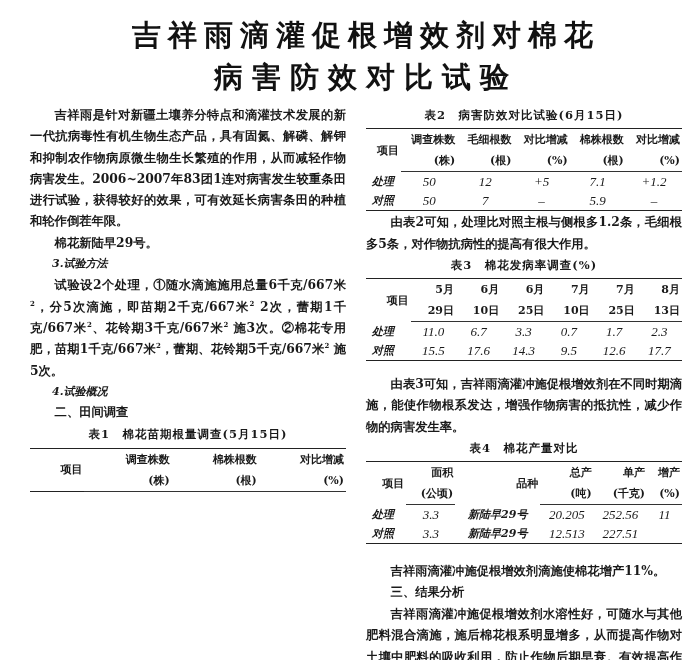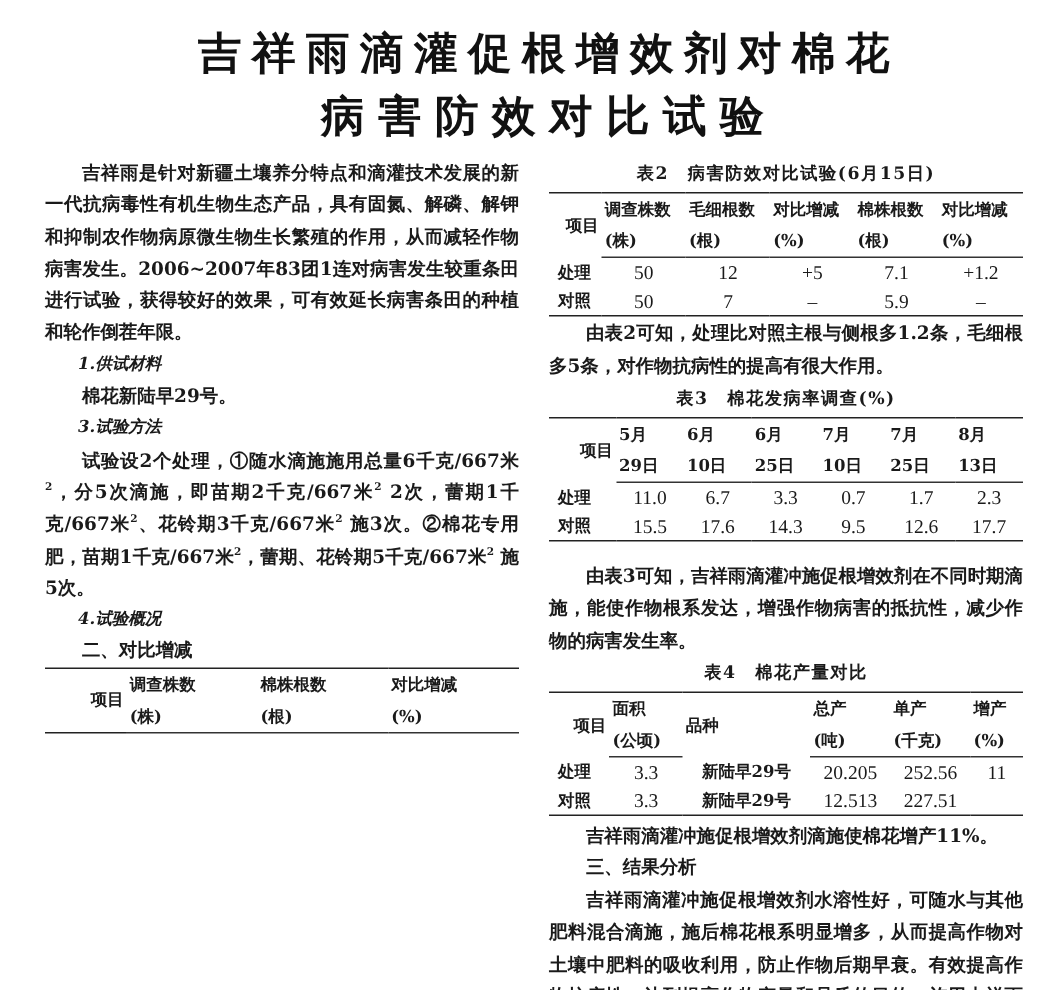--- a/index.html
+++ b/index.html
@@ -22,41 +22,41 @@
 
   p.para { text-indent: 2em; text-align: justify; }
   .h1 { padding-left: 2em; font-family: "DejaVu Sans", sans-serif; font-weight: bold; }
   .h2 { padding-left: 2em; font-size: 11px; font-style: italic; }
   .line { padding-left: 2em; }
 
   .tcap { text-align: center; font-size: 11.5px; font-weight: bold; letter-spacing: 1px; margin: 1px 0 2px 0; }
   table { width: 100%; border-collapse: collapse; font-size: 12px; font-weight: normal; }
   table.dt { border-top: 1.5px solid #222; border-bottom: 1.5px solid #222; }
   table.dt thead tr:last-child th { border-bottom: 1px solid #333; }
-  table.dt th { font-weight: bold; font-size: 11px; padding: 1px 2px; line-height: 19px; text-align: left; }
-  table.dt td { text-align: center; padding: 0 2px; line-height: 19px; font-family: "Liberation Serif", serif; font-size: 13px; }
+  table.dt th { font-weight: bold; font-size: 11px; padding: 1px 2px; line-height: 19px; text-align: right; }
+  table.dt td { text-align: center; padding: 0 2px; line-height: 19px; font-family: "Liberation Serif", serif; font-size: 13px; font-style: italic; }
   table.dt td.rl { font-weight: bold; font-size: 11px; font-family: "DejaVu Serif", serif; text-align: left; padding-left: 6px; }
   table.dt th.rl { text-align: right; padding-left: 6px; }
   sup { font-size: 7px; line-height: 0; }
 </style>
 </head>
 <body>
 
 <div class="title l1">吉祥雨滴灌促根增效剂对棉花</div>
 <div class="title l2">病害防效对比试验</div>
 
 <div class="col left">
   <p class="para">吉祥雨是针对新疆土壤养分特点和滴灌技术发展的新一代抗病毒性有机生物生态产品，具有固氮、解磷、解钾和抑制农作物病原微生物生长繁殖的作用，从而减轻作物病害发生。2006~2007年83团1连对病害发生较重条田进行试验，获得较好的效果，可有效延长病害条田的种植和轮作倒茬年限。</p>
-  <div class="h2">1.供试材料</div>
   <div class="line">棉花新陆早29号。</div>
   <div class="h2">3.试验方法</div>
   <p class="para"><span>试验设2个处理，①随水滴施施用总量6千克/667米</span><sup>2</sup><span>，分5次滴施，即苗期2千克/667米</span><sup>2</sup><span> 2次，蕾期1千克/667米</span><sup>2</sup><span>、花铃期3千克/667米</span><sup>2</sup><span> 施3次。②棉花专用肥，苗期1千克/667米</span><sup>2</sup><span>，蕾期、花铃期5千克/667米</span><sup>2</sup><span> 施5次。</span></p>
   <div class="h2">4.试验概况</div>
-  <div class="h1">二、对比增减</div>
-
+  <div class="h1">二、田间调查</div>
+
+  <div class="tcap">表1　棉花苗期根量调查(5月15日)</div>
   <table class="dt">
     <thead>
       <tr>
         <th class="rl" rowspan="2">项目</th>
         <th>调查株数</th>
         <th>棉株根数</th>
         <th>对比增减</th>
       </tr>
       <tr>
         <th>(株)</th>
@@ -184,17 +184,17 @@
       <tr>
         <td class="rl">对照</td>
         <td>3.3</td>
         <td style="font-size:11px;font-family:'DejaVu Serif',serif;font-weight:bold">新陆早29号</td>
         <td>12.513</td>
         <td>227.51</td>
         <td></td>
       </tr>
     </tbody>
   </table>
-  <p class="para" style="margin-top:2px">吉祥雨滴灌冲施促根增效剂滴施使棉花增产11%。</p>
+  <p class="para" style="margin-top:16px">吉祥雨滴灌冲施促根增效剂滴施使棉花增产11%。</p>
   <div class="h1">三、结果分析</div>
   <p class="para">吉祥雨滴灌冲施促根增效剂水溶性好，可随水与其他肥料混合滴施，施后棉花根系明显增多，从而提高作物对土壤中肥料的吸收利用，防止作物后期早衰。有效提高作物抗病性，达到提高作物产量和品质的目的。施用吉祥雨滴灌冲施促根增效剂对防止棉花早衰和病害效果显著。</p>
 
 </div>
 
 </body></html>

